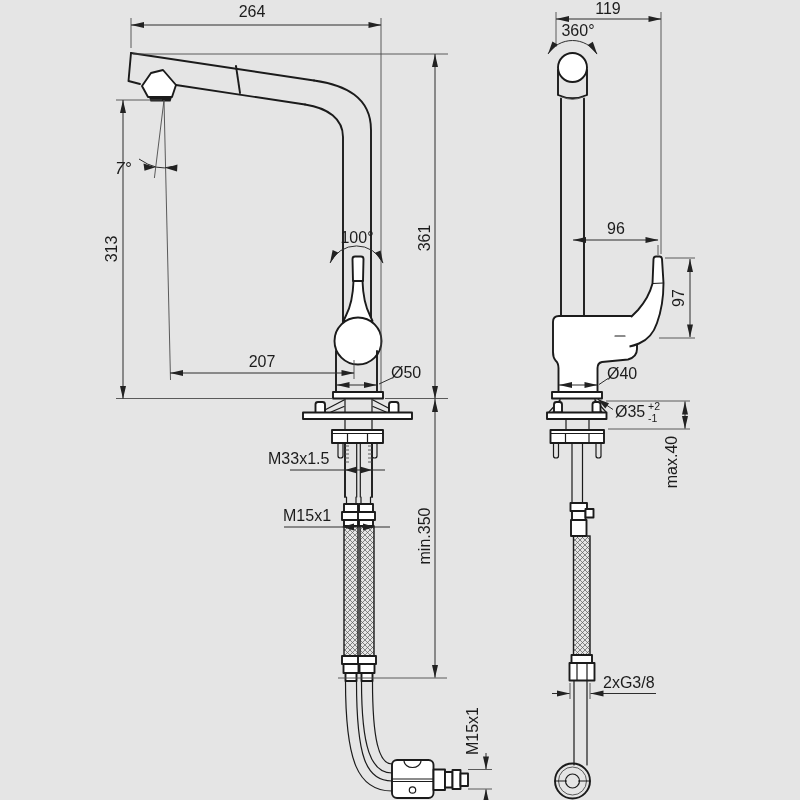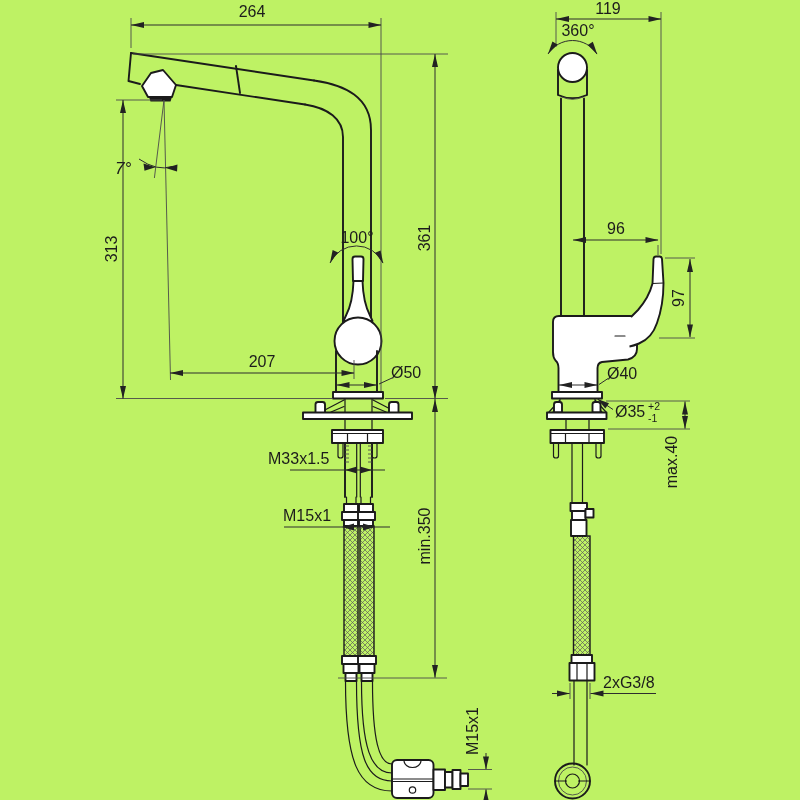--- a/index.html
+++ b/index.html
@@ -1,16 +1,16 @@
 <!DOCTYPE html>
 <html><head>
 <meta charset="utf-8">
 <style>
   html,body{margin:0;padding:0;background:#fff;}
-  .stage{width:800px;height:800px;background:#bef264;position:relative;overflow:hidden;}
+  .stage{width:800px;height:800px;background:#e5e5e5;position:relative;overflow:hidden;}
   svg{display:block;}
   .ol{fill:none;stroke:#1b1b1b;stroke-width:1.9;stroke-linejoin:round;stroke-linecap:round;}
   .olw{fill:#ffffff;stroke:#1b1b1b;stroke-width:1.9;stroke-linejoin:round;}
   .olt{fill:none;stroke:#1b1b1b;stroke-width:1.2;stroke-linejoin:round;stroke-linecap:round;}
   .dl{fill:none;stroke:#2d2d2d;stroke-width:1;}
   .xl{fill:none;stroke:#4a4a4a;stroke-width:0.9;}
   .ah{fill:#222;stroke:none;}
   .dk{fill:#1b1b1b;stroke:none;}
   text{font-family:"Liberation Sans","DejaVu Sans",sans-serif;font-size:16px;fill:#1c1c1c;}
   text.sm{font-size:10.5px;}

